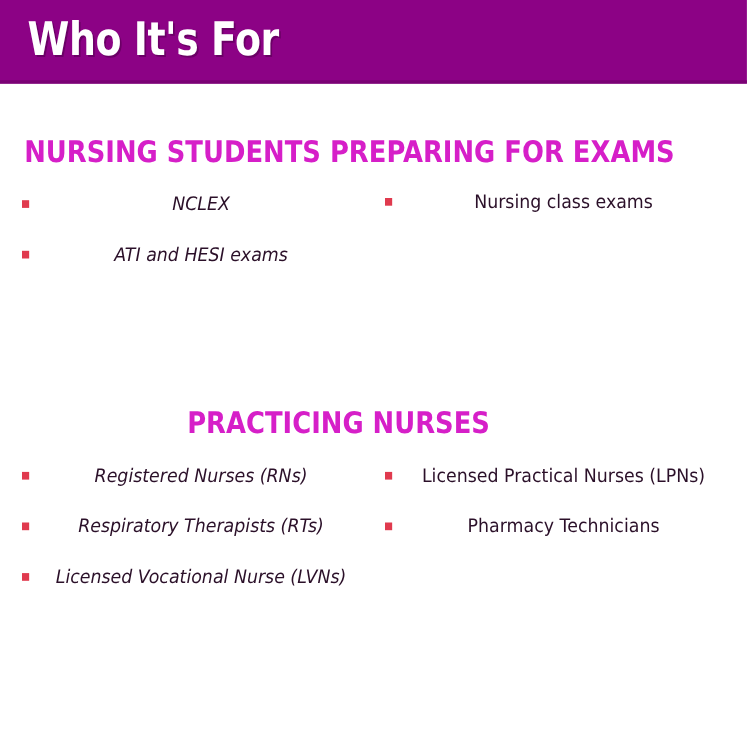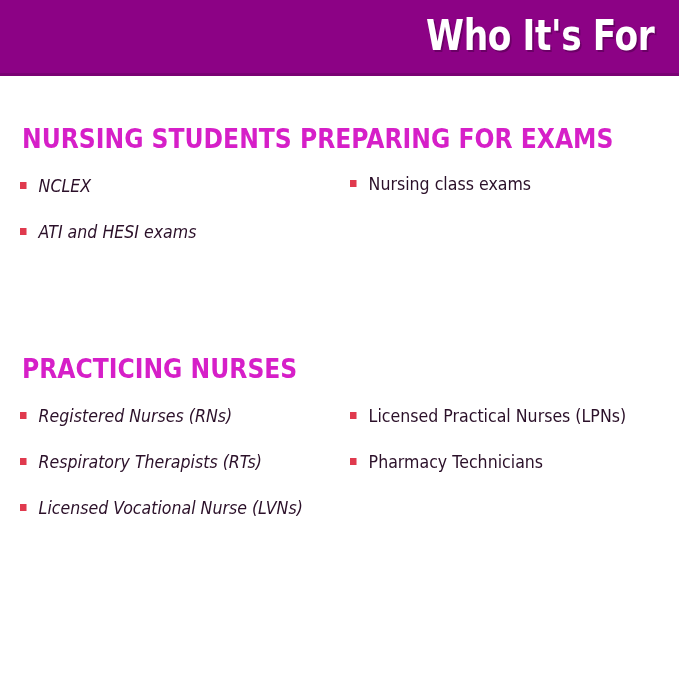--- a/index.html
+++ b/index.html
@@ -25,21 +25,21 @@
     position: absolute;
     left: 0;
     top: 0;
     width: 679px;
     height: 76px;
     background: #8c0285;
     border-bottom: 3px solid #7a0274;
     box-sizing: border-box;
     display: flex;
     align-items: center;
-    justify-content: flex-end;
+    justify-content: flex-start;
   }
   .banner-title {
     color: #ffffff;
     font-family: "DejaVu Sans", sans-serif;
     font-weight: bold;
     font-size: 42px;
     line-height: 44px;
     letter-spacing: -0.5px;
     transform: scaleX(0.82);
     transform-origin: center center;
@@ -48,29 +48,30 @@
     margin-top: -2px;
   }
 
   
   .content {
     position: absolute;
     left: 0;
     top: 76px;
     width: 679px;
     height: 581px;
+    text-align: center;
   }
 
   .section {
     position: absolute;
     left: 0;
     width: 679px;
   }
   .section-exams { top: 48px; }
-  .section-nurses { top: 278px; }
+  .section-nurses { top: 295px; }
 
   .section-heading {
     color: #d61fc8;
     font-family: "DejaVu Sans", sans-serif;
     font-weight: bold;
     font-size: 27px;
     line-height: 30px;
     letter-spacing: 0px;
     margin: 0 0 22px 22px;
     transform: scaleX(0.87);

